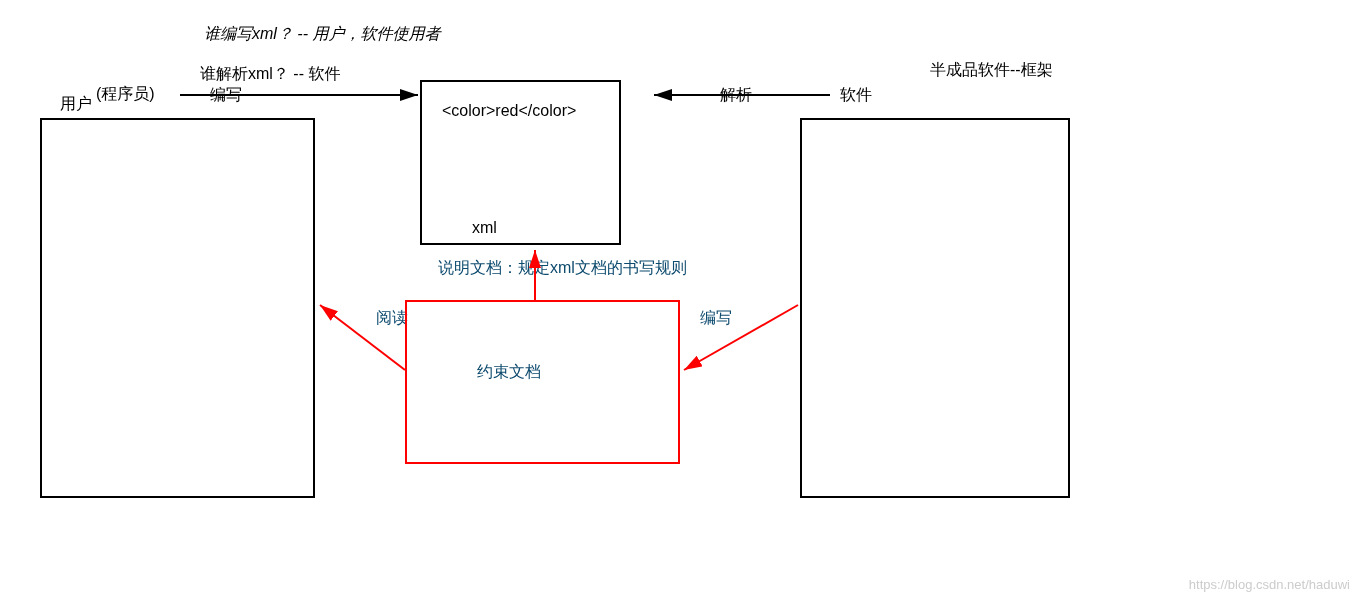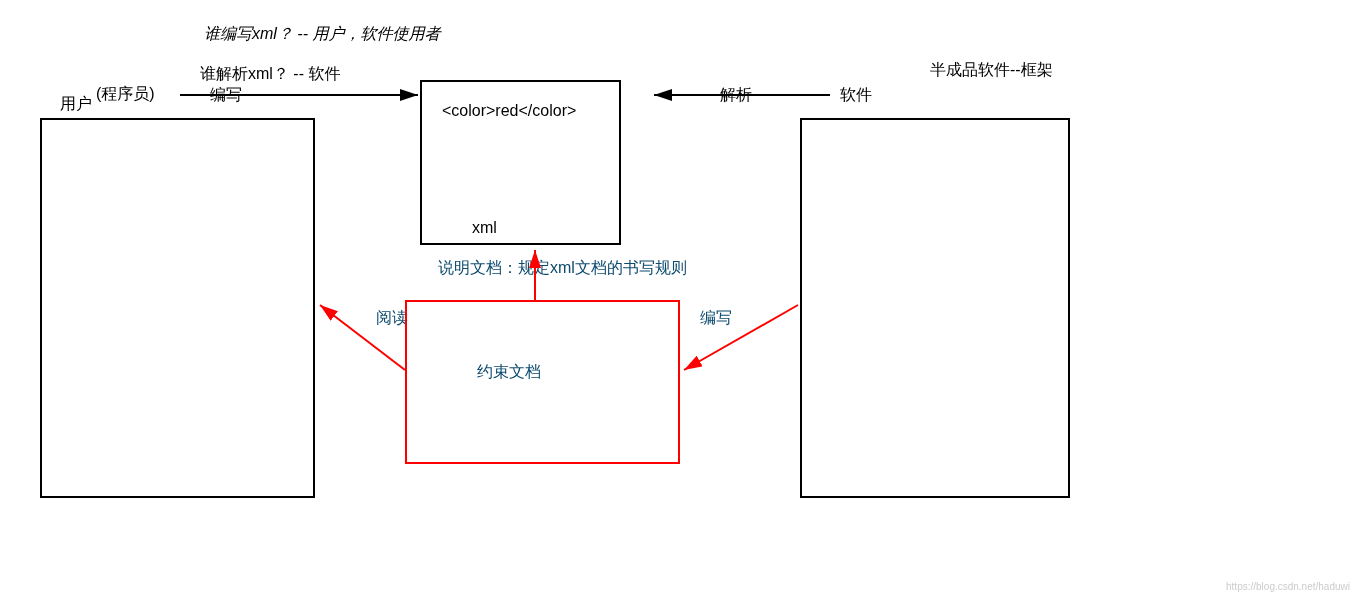--- a/index.html
+++ b/index.html
@@ -13,21 +13,21 @@
     }
     .abs { position: absolute; }
     .black-box { border: 2px solid black; }
     .red-box { border: 2px solid red; }
     .red-text { color: #0c4a6e; }
     .watermark {
       position: absolute;
       right: 10px;
       bottom: 10px;
       color: #ccc;
-      font-size: 10px;
+      font-size: 13px;
     }
     svg { position: absolute; top: 0; left: 0; width: 1360px; height: 602px; pointer-events: none; }
   </style>
 </head>
 <body>
 
 <div class="abs" style="left:204px; top:24px;font-style:italic;">谁编写xml？ -- 用户，软件使用者</div>
 <div class="abs" style="left:200px; top:64px;">谁解析xml？ -- 软件</div>
 
 <div class="abs" style="left:60px; top:94px;">用户</div>

